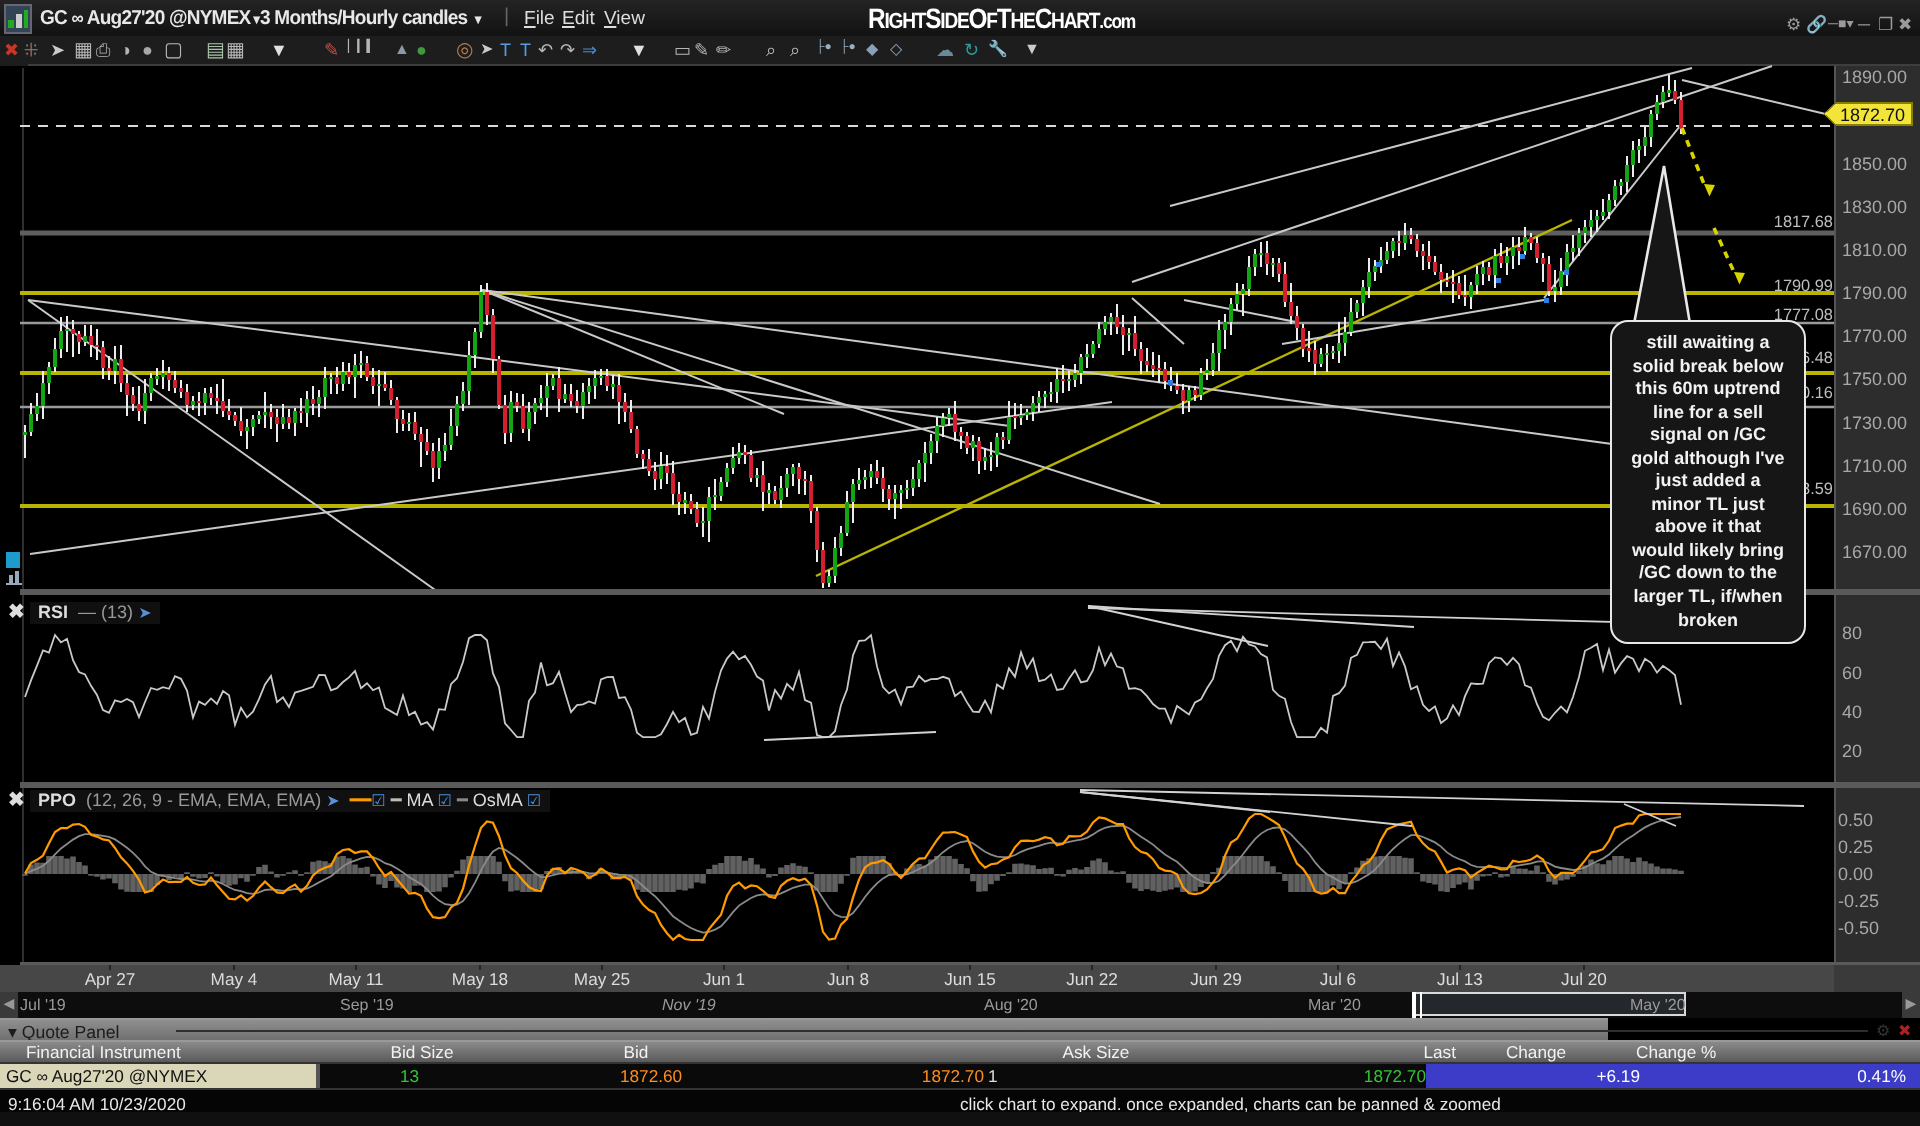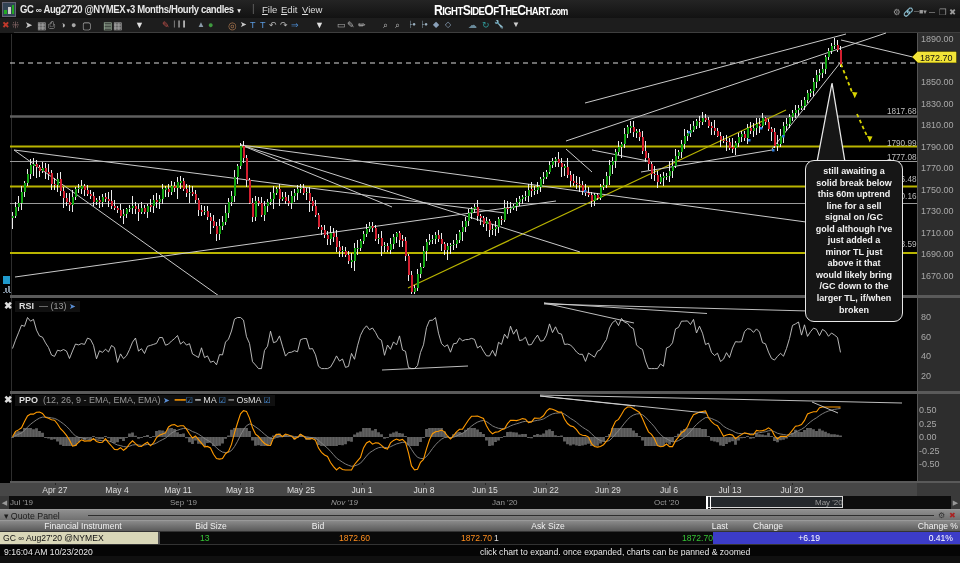--- a/index.html
+++ b/index.html
@@ -207,48 +207,48 @@
 <div class="abs" style="left:0;top:496px;width:960px;height:13px;background:#0d0d0d;">
  <div class="abs" style="left:0;top:0;width:9px;height:13px;background:#3a3a3a;color:#999;font-size:7px;line-height:13px;text-align:center;">◀</div>
  <div class="abs" style="left:951px;top:0;width:9px;height:13px;background:#3a3a3a;color:#999;font-size:7px;line-height:13px;text-align:center;">▶</div>
  <div class="abs" style="left:707px;top:0px;width:136px;height:12px;background:#24282c;border:1px solid #d8d8d8;box-sizing:border-box;"></div>
  <div class="abs" style="left:706px;top:0px;width:2px;height:13px;background:#fff;"></div>
  <div class="abs" style="left:710px;top:0px;width:1px;height:13px;background:#fff;"></div>
 </div>
 <div class="abs" style="left:10px;top:498px;font-size:8px;color:#9a9a9a;">Jul '19</div>
 <div class="abs" style="left:170px;top:498px;font-size:8px;color:#9a9a9a;">Sep '19</div>
 <div class="abs" style="left:331px;top:498px;font-size:8px;color:#9a9a9a;font-style:italic;">Nov '19</div>
-<div class="abs" style="left:492px;top:498px;font-size:8px;color:#9a9a9a;">Jan '20</div>
-<div class="abs" style="left:654px;top:498px;font-size:8px;color:#9a9a9a;">Oct '20</div>
+<div class="abs" style="left:492px;top:498px;font-size:8px;color:#9a9a9a;">Aug '20</div>
+<div class="abs" style="left:654px;top:498px;font-size:8px;color:#9a9a9a;">Mar '20</div>
 <div class="abs" style="left:815px;top:498px;font-size:8px;color:#9a9a9a;">May '20</div>
 
-<div class="abs" style="left:0;top:509px;width:960px;height:11px;background:linear-gradient(#8f8f8f,#6d6d6d);border-top:1px solid #999;">
+<div class="abs" style="left:0;top:509px;width:804px;height:11px;background:linear-gradient(#8f8f8f,#6d6d6d);border-top:1px solid #999;">
  <div class="abs" style="left:4px;top:1px;font-size:8.8px;color:#1c1c1c;">▾ Quote Panel</div>
  <div class="abs" style="left:88px;top:5px;width:846px;height:1px;background:#2e2e2e;"></div>
  <div class="abs" style="left:938px;top:1px;font-size:8px;color:#333;">⚙</div>
  <div class="abs" style="left:949px;top:1px;font-size:8px;color:#a22;">✖</div>
 </div>
 
 <div class="abs" style="left:0;top:520px;width:960px;height:12px;background:linear-gradient(#8a8a8a,#5a5a5a);border-top:1px solid #999;border-bottom:1px solid #333;box-sizing:border-box;"></div>
-<div class="abs" style="left:13px;top:521px;width:140px;text-align:center;font-size:8.6px;color:#f2f2f2;">Financial Instrument</div>
+<div class="abs" style="left:13px;top:521px;width:140px;text-align:left;font-size:8.6px;color:#f2f2f2;">Financial Instrument</div>
 <div class="abs" style="left:141px;top:521px;width:140px;text-align:center;font-size:8.6px;color:#f2f2f2;">Bid Size</div>
 <div class="abs" style="left:248px;top:521px;width:140px;text-align:center;font-size:8.6px;color:#f2f2f2;">Bid</div>
 <div class="abs" style="left:368px;top:546px;width:140px;text-align:right;font-size:8.6px;color:#f2f2f2;">Ask</div>
 <div class="abs" style="left:478px;top:521px;width:140px;text-align:center;font-size:8.6px;color:#f2f2f2;">Ask Size</div>
 <div class="abs" style="left:588px;top:521px;width:140px;text-align:right;font-size:8.6px;color:#f2f2f2;">Last</div>
 <div class="abs" style="left:698px;top:521px;width:140px;text-align:center;font-size:8.6px;color:#f2f2f2;">Change</div>
-<div class="abs" style="left:818px;top:521px;width:140px;text-align:right;font-size:8.6px;color:#f2f2f2;">Change %</div>
+<div class="abs" style="left:818px;top:521px;width:140px;text-align:left;font-size:8.6px;color:#f2f2f2;">Change %</div>
 
 <div class="abs" style="left:0;top:532px;width:960px;height:12px;background:#0a0a0a;"></div>
 <div class="abs" style="left:0;top:532px;width:158px;height:12px;background:#d9d7b8;border-right:2px solid #555;">
  <div class="abs" style="left:3px;top:1px;font-size:8.6px;color:#111;">GC <span style="font-size:8px;">∞</span> Aug27'20 @NYMEX</div>
 </div>
 <div class="abs" style="left:713px;top:532px;width:247px;height:12px;background:#3c3cc8;"></div>
 <div class="abs" style="left:200px;top:533px;width:60px;text-align:left;font-size:8.6px;color:#35c435;">13</div>
-<div class="abs" style="left:310px;top:533px;width:60px;text-align:right;font-size:8.6px;color:#ff8e1e;">1872.60</div>
+<div class="abs" style="left:310px;top:533px;width:60px;text-align:left;font-size:8.6px;color:#ff8e1e;">1872.60</div>
 <div class="abs" style="left:432px;top:533px;width:60px;text-align:right;font-size:8.6px;color:#ff8e1e;">1872.70</div>
 <div class="abs" style="left:494px;top:533px;width:10px;font-size:8.6px;color:#ddd;">1</div>
 <div class="abs" style="left:653px;top:533px;width:60px;text-align:right;font-size:8.6px;color:#35c435;">1872.70</div>
 <div class="abs" style="left:760px;top:533px;width:60px;text-align:right;font-size:8.6px;color:#fff;">+6.19</div>
 <div class="abs" style="left:893px;top:533px;width:60px;text-align:right;font-size:8.6px;color:#fff;">0.41%</div>
 
 <div class="abs" style="left:0;top:544px;width:960px;height:12px;background:#050505;border-top:1px solid #333;">
  <div class="abs" style="left:4px;top:2px;font-size:8.6px;color:#e8e8e8;">9:16:04 AM 10/23/2020</div>
  <div class="abs" style="left:480px;top:2px;width:490px;font-size:8.6px;color:#e8e8e8;">click chart to expand. once expanded, charts can be panned &amp; zoomed</div>
 </div>

